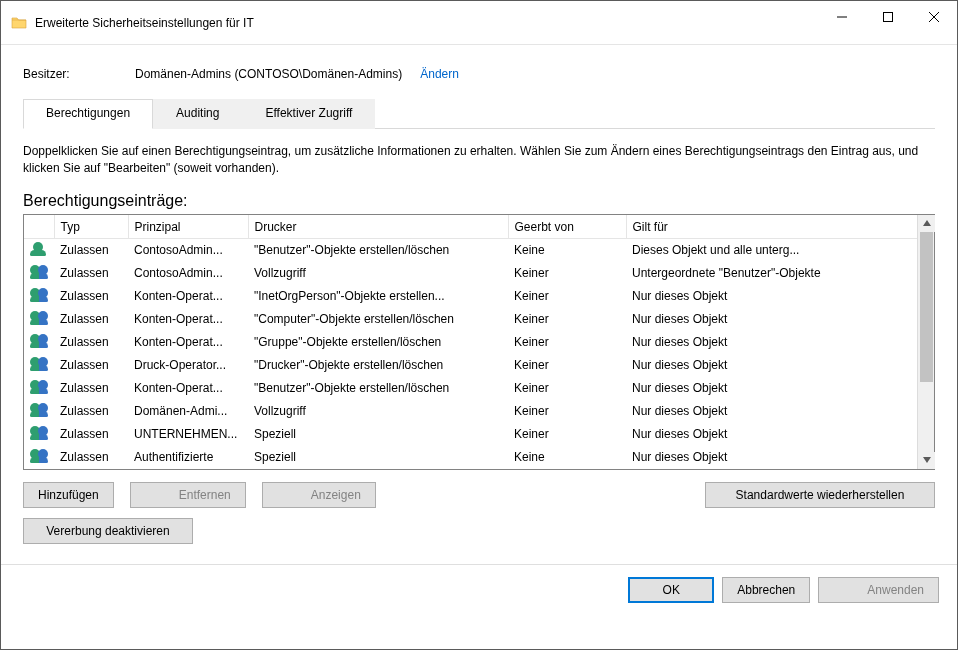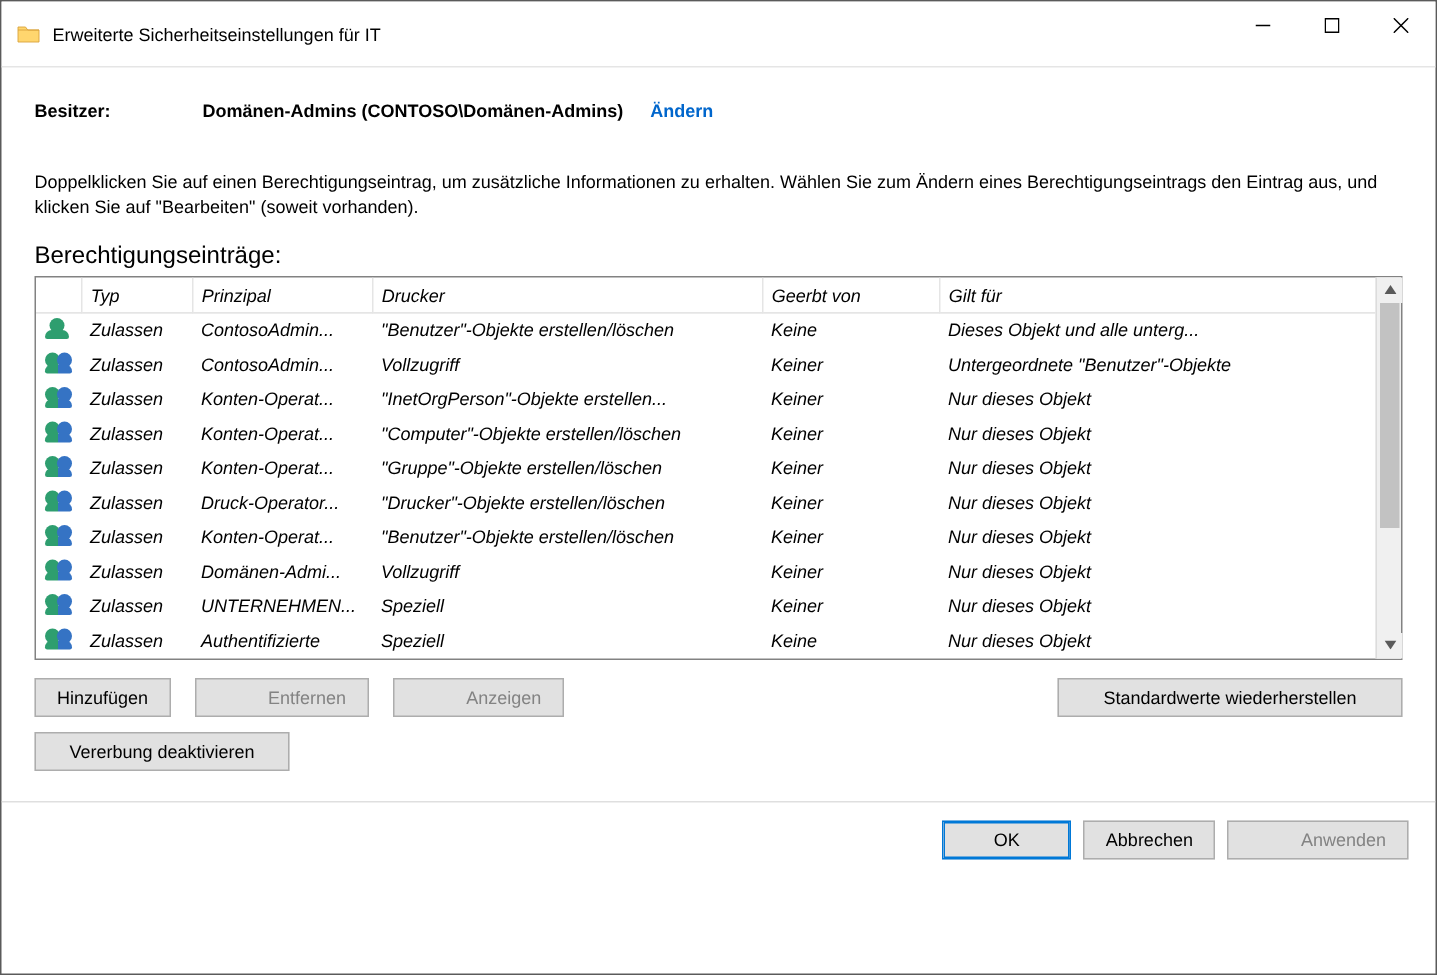--- a/index.html
+++ b/index.html
@@ -44,21 +44,20 @@
   
   .content {
     padding: 14px 18px 12px 18px;
   }
 
   .owner-row {
     display: flex;
     align-items: center;
     padding: 8px 0 18px 4px;
     font-size: 12px;
-    font-weight: bold;
   }
   .owner-label { width: 112px; }
   .owner-value { margin-right: 18px; text-align: right; }
   .link { color: #0066cc; cursor: pointer; }
 
   
   .tabs-bar {
     display: flex;
     border-bottom: 1px solid #d9d9d9;
     height: 30px;
@@ -100,21 +99,20 @@
   .table-frame {
     border: 1px solid #828282;
     height: 256px;
     position: relative;
     display: flex;
     background: #fff;
   }
   .table-scroll {
     overflow: hidden;
     flex: 1;
-    font-style: italic;
   }
   .perm-table {
     width: 100%;
     border-collapse: collapse;
     font-size: 12px;
   }
   .perm-table thead th {
     text-align: left;
     font-weight: 400;
     padding: 5px 6px 4px 6px;
@@ -258,20 +256,25 @@
 </div>
 
 <div class="content">
 
   <div class="owner-row">
     <span class="owner-label">Besitzer:</span>
     <span class="owner-value">Domänen-Admins (CONTOSO\Domänen-Admins)</span>
     <span class="link">Ändern</span>
   </div>
 
+  <div class="tabs-bar">
+    <div class="tab active">Berechtigungen</div>
+    <div class="tab">Auditing</div>
+    <div class="tab">Effektiver Zugriff</div>
+  </div>
 
   <div class="tab-body">
 
     <div class="help-text">Doppelklicken Sie auf einen Berechtigungseintrag, um zusätzliche Informationen zu erhalten. Wählen Sie zum Ändern eines Berechtigungseintrags den Eintrag aus, und klicken Sie auf "Bearbeiten" (soweit vorhanden).</div>
 
     <div class="entries-label">Berechtigungseinträge:</div>
 
     <div class="table-frame">
       <div class="table-scroll">
         <table class="perm-table">

